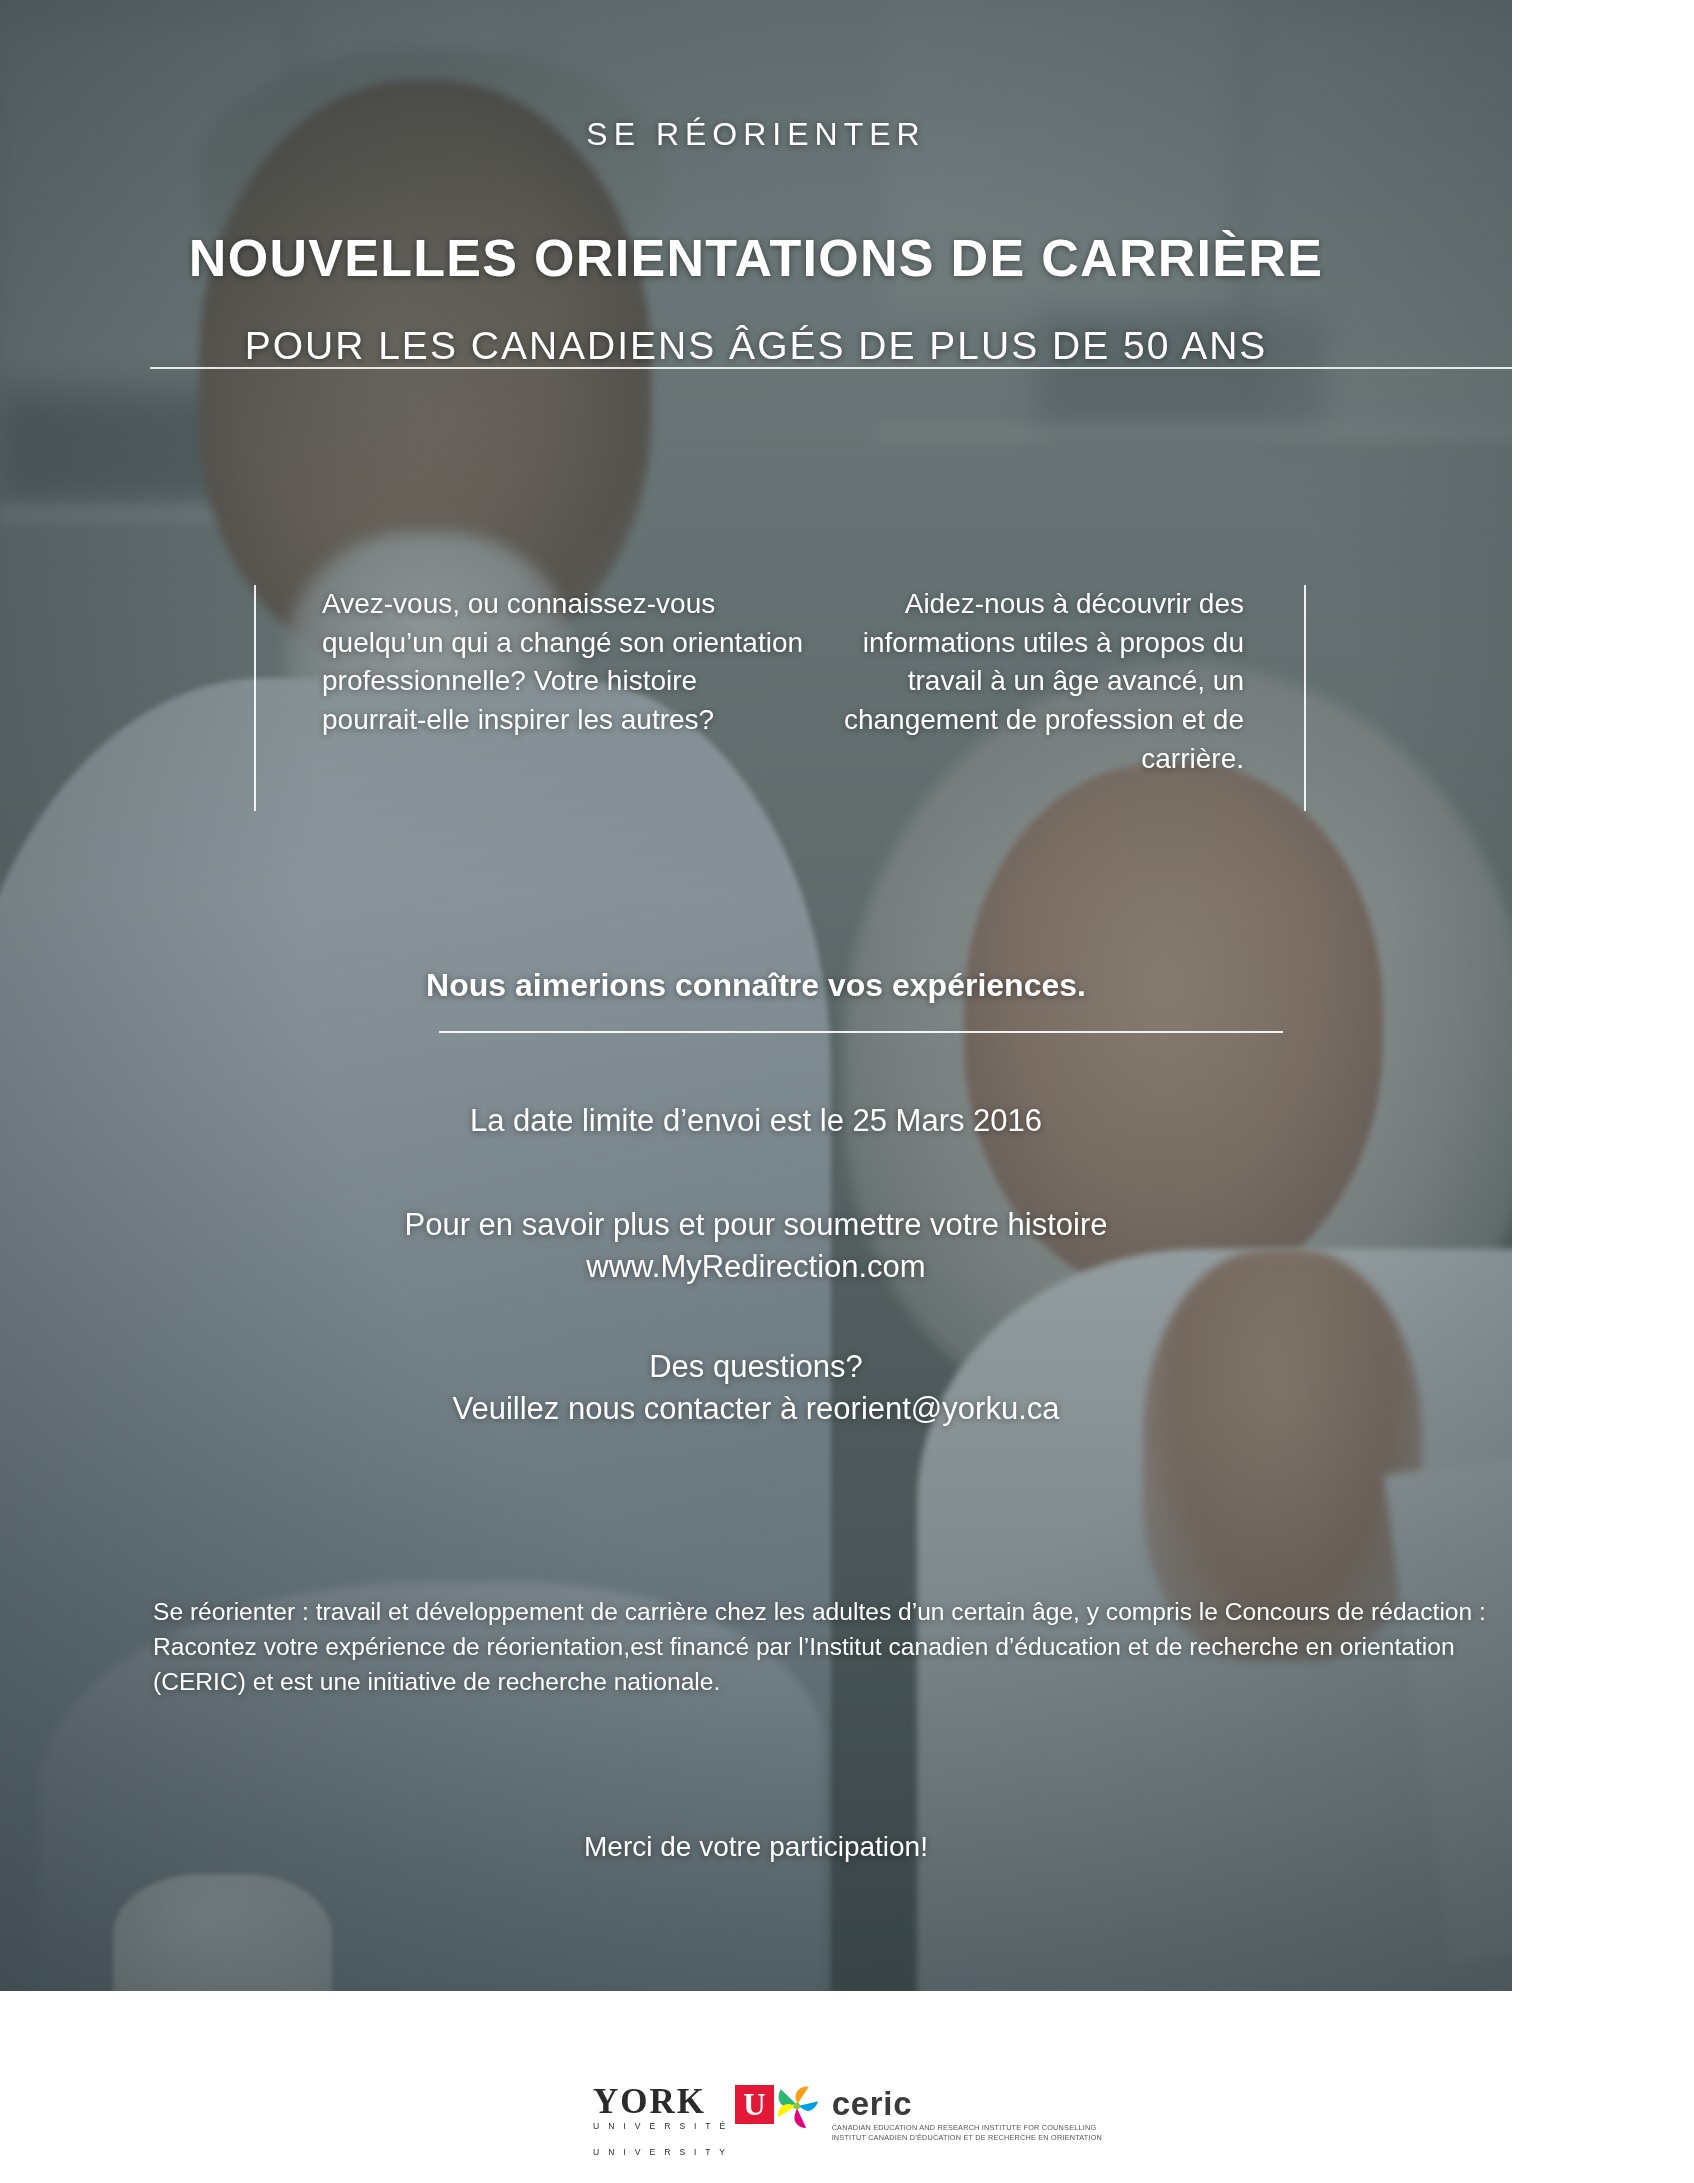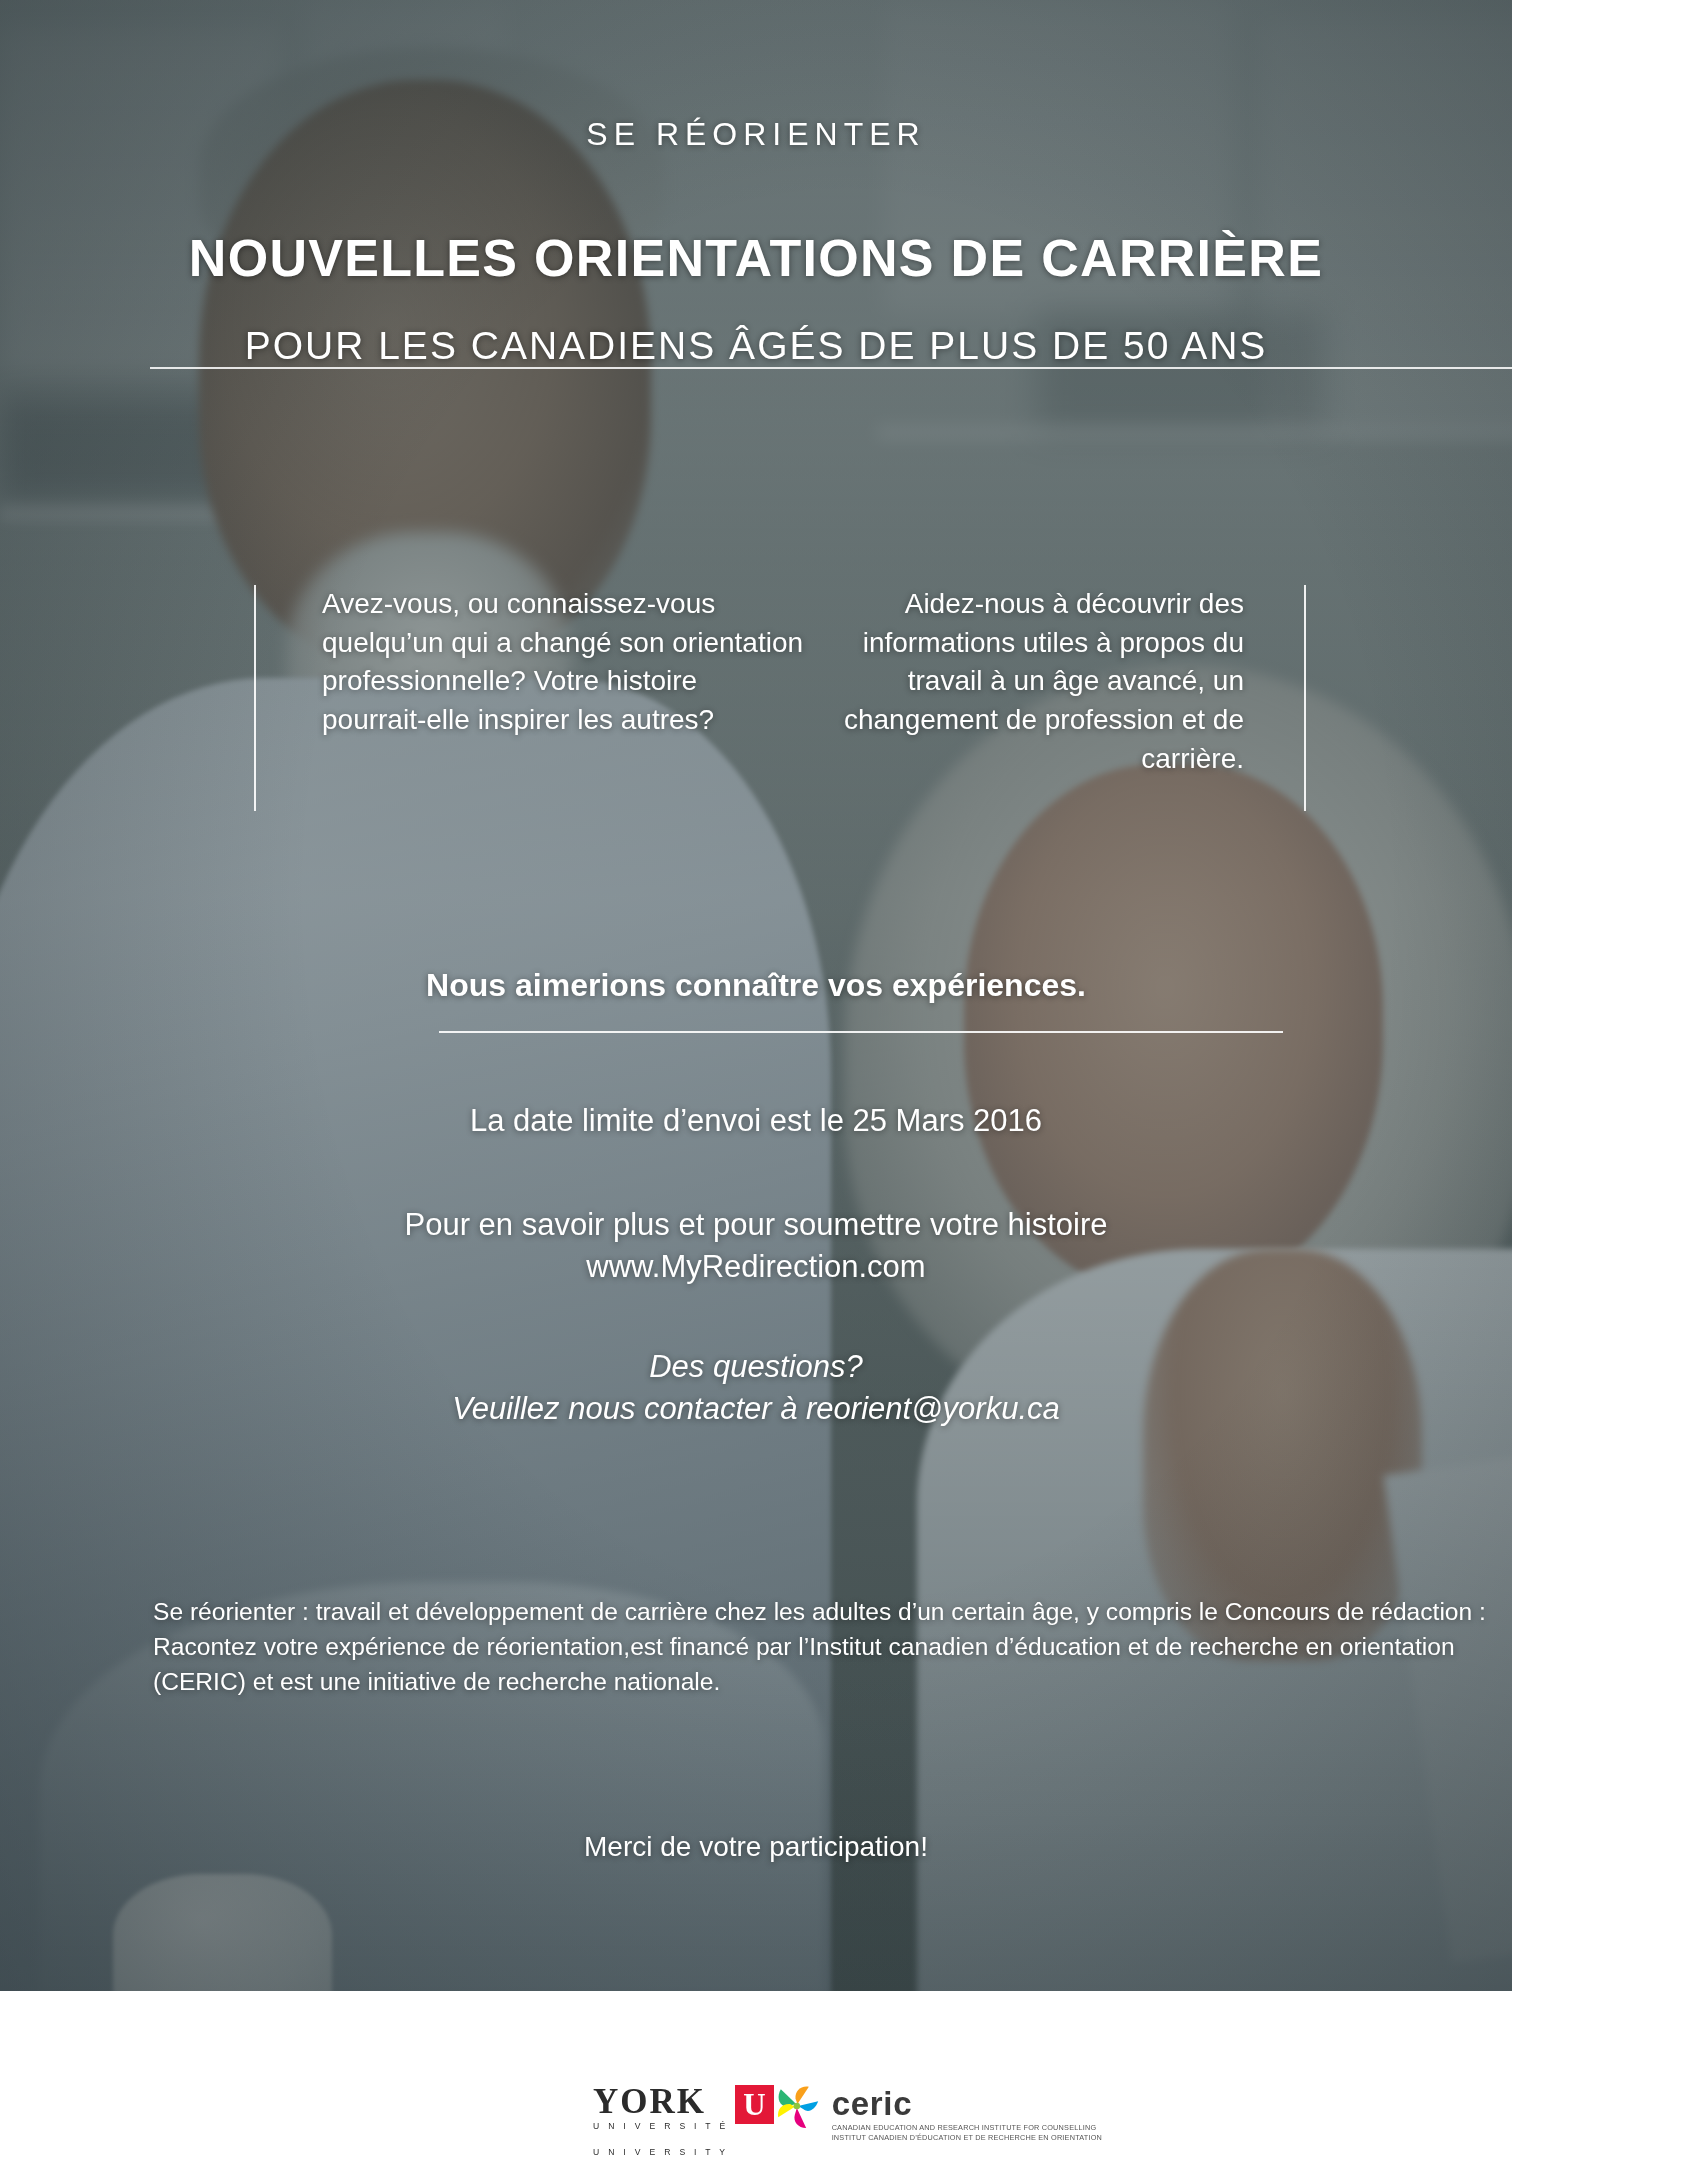--- a/index.html
+++ b/index.html
@@ -271,21 +271,20 @@
     font-size: 31px;
     line-height: 1.35;
   }
   .questions {
     position: absolute;
     top: 1346px;
     left: 0; right: 0;
     text-align: center;
     font-size: 31px;
     line-height: 1.35;
-    font-style: italic;
   }
 
   .legal {
     position: absolute;
     top: 1595px;
     left: 153px;
     width: 1389px;
     text-align: left;
     font-size: 24.6px;
     line-height: 1.42;

